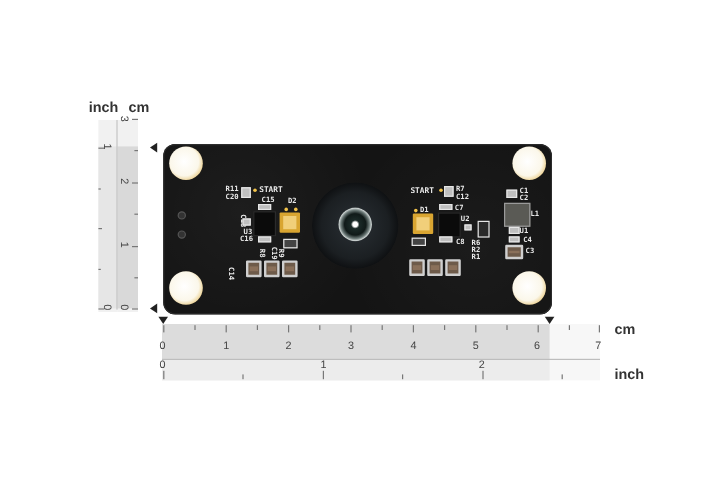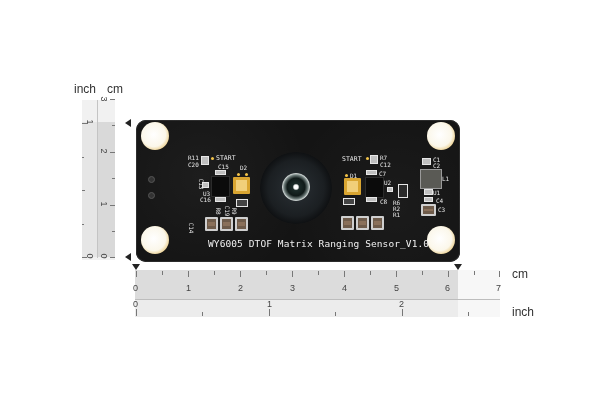--- a/index.html
+++ b/index.html
@@ -1,17 +1,17 @@
 <!DOCTYPE html>
 <html><head>
 <meta charset="utf-8">
 <style>
   html,body{margin:0;padding:0;}
   body{width:600px;height:400px;background:#ffffff;position:relative;overflow:hidden;font-family:"Liberation Sans",sans-serif;}
-  .abs{position:absolute;}
+  .abs{position:absolute;font-weight:bold;}
   .unit{font-size:12px;color:#333;}
   
   .vr-inch{left:82px;top:100px;width:16px;height:160px;background:#f1f1f1;}
   .vr-cm{left:98px;top:100px;width:17px;height:160px;background:#f1f1f1;}
   .vr-shade-in{left:82px;top:122px;width:16px;height:135px;background:#e6e6e6;}
   .vr-shade-cm{left:98px;top:122px;width:17px;height:135px;background:#d9d9d9;}
   .vr-div{left:97px;top:100px;width:1px;height:158px;background:#c4c4c4;}
   .tick{position:absolute;background:#777;}
   .rnum{position:absolute;font-size:9px;color:#444;}
   .vnum{transform:rotate(90deg);}
@@ -209,14 +209,13 @@
   <div class="silk" style="left:297px;top:43px;">C2</div>
   <div class="ic" style="left:284px;top:49px;width:20px;height:18px;background:#5a5a55;border-color:#9a9a9a;"></div>
   <div class="silk" style="left:306px;top:56px;">L1</div>
   <div class="smd" style="left:288px;top:69px;width:9px;height:6px;"></div>
   <div class="silk" style="left:297px;top:70px;">U1</div>
   <div class="smd" style="left:288px;top:77px;width:9px;height:5px;"></div>
   <div class="silk" style="left:300px;top:78px;">C4</div>
   <div class="cap" style="left:285px;top:84px;width:15px;height:12px;"></div>
   <div class="silk" style="left:302px;top:87px;">C3</div>
 
-  <div class="title-silk" style="left:72px;top:118px;">WY6005 DTOF Matrix Ranging Sensor_V1.0</div>
 </div>
 
 </body></html>

